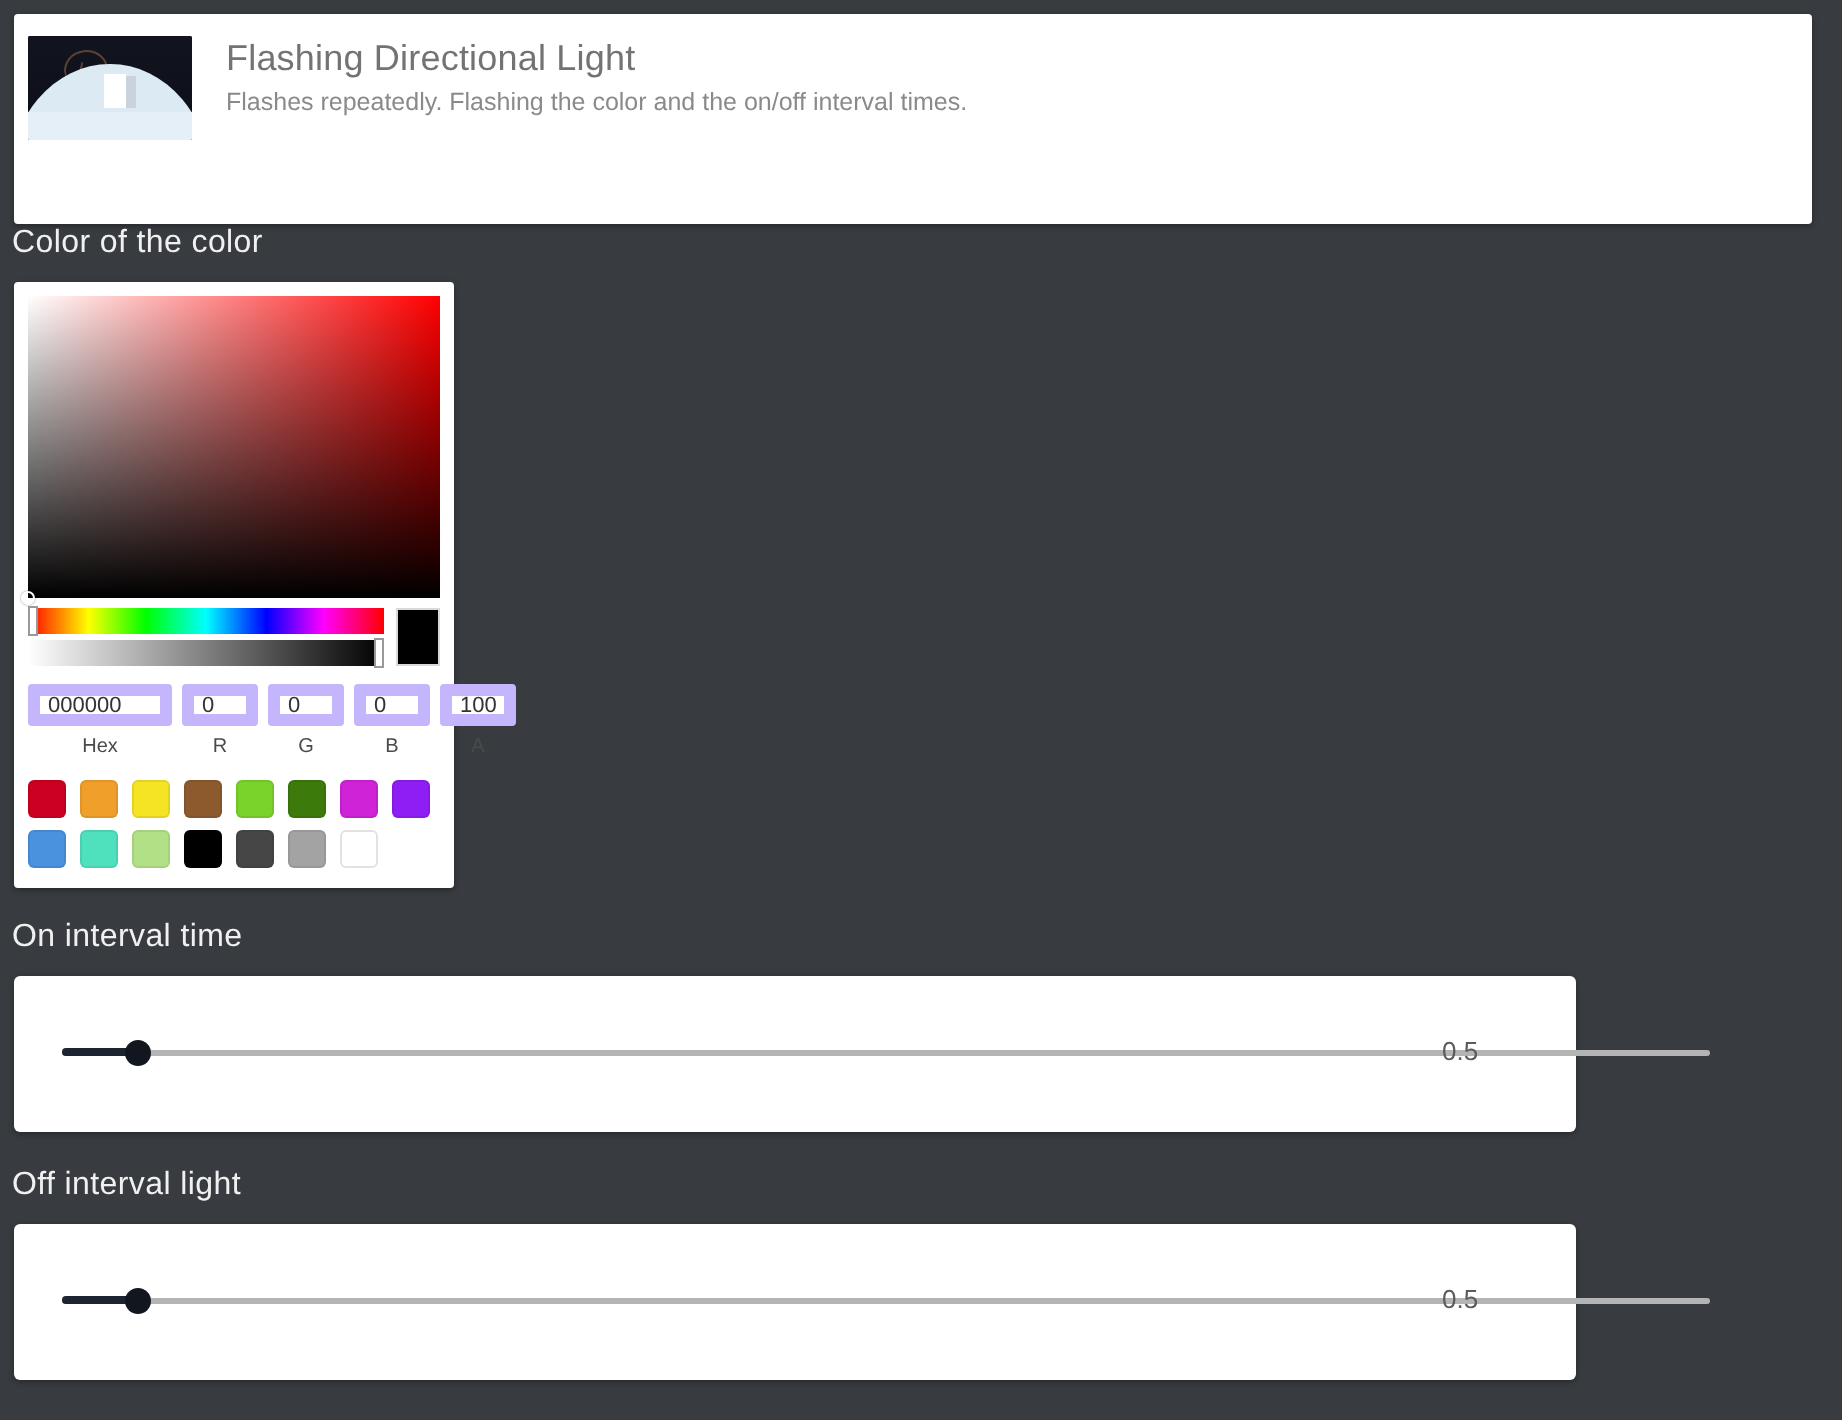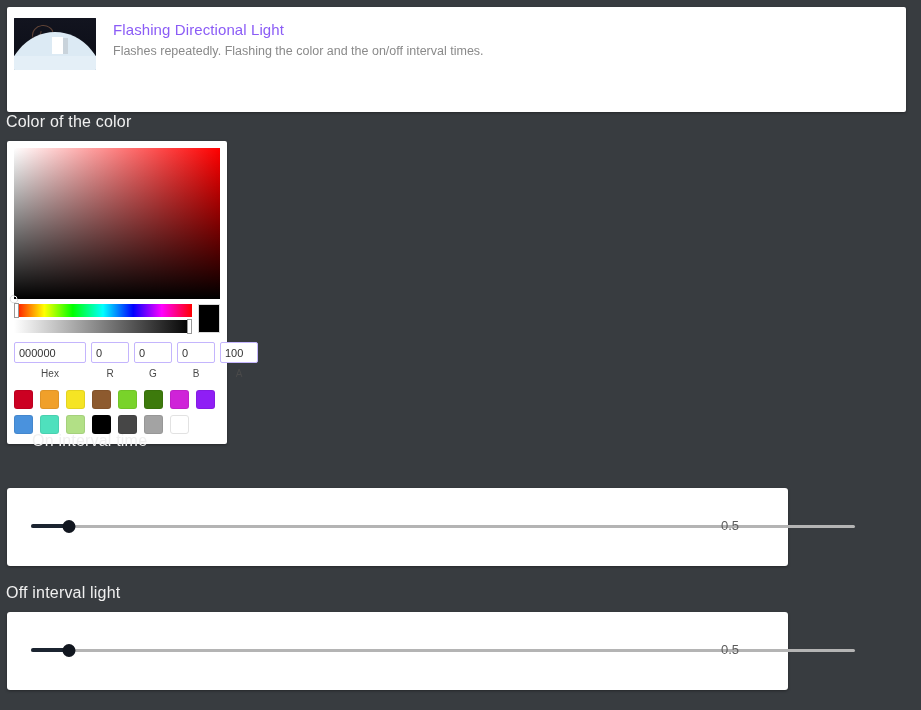--- a/index.html
+++ b/index.html
@@ -99,22 +99,22 @@
     background: #6b4a3a;
     opacity: 0.8;
     transform: rotate(12deg);
   }
 
   .header-text {
     margin-left: 17px;
     padding-top: 2px;
   }
   .item-title {
-    font-size: 15px;
-    color: #8b5cf6;
+    font-size: 18px;
+    color: #737373;
     line-height: 19px;
     letter-spacing: 0.1px;
   }
   .item-desc {
     font-size: 12.5px;
     color: #8a8a8a;
     line-height: 17px;
     margin-top: 4px;
   }
 
@@ -138,21 +138,21 @@
 
   
   .section-label {
     position: absolute;
     left: 6px;
     font-size: 16px;
     color: #f0f0f0;
     letter-spacing: 0.2px;
   }
   #lbl-color { top: 113px; }
-  #lbl-on    { top: 432px; margin-left: 26px; }
+  #lbl-on    { top: 460px; }
   #lbl-off   { top: 584px; }
 
   
   .picker {
     position: absolute;
     left: 7px;
     top: 141px;
     width: 220px;
     height: 303px;
     background: #ffffff;
@@ -240,21 +240,21 @@
   }
 
   
   .fields {
     display: flex;
     margin-top: 9px;
   }
   .field { text-align: center; }
   .field input {
     height: 21px;
-    border: 1px solid #c4b5fd;
+    border: 6px solid #c4b5fd;
     border-radius: 2px;
     font-family: "Liberation Sans", sans-serif;
     font-size: 11px;
     color: #333;
     padding: 0 4px;
     outline: none;
     background: #fff;
   }
   .field.hex  { width: 72px; }
   .field.hex input  { width: 72px; }

